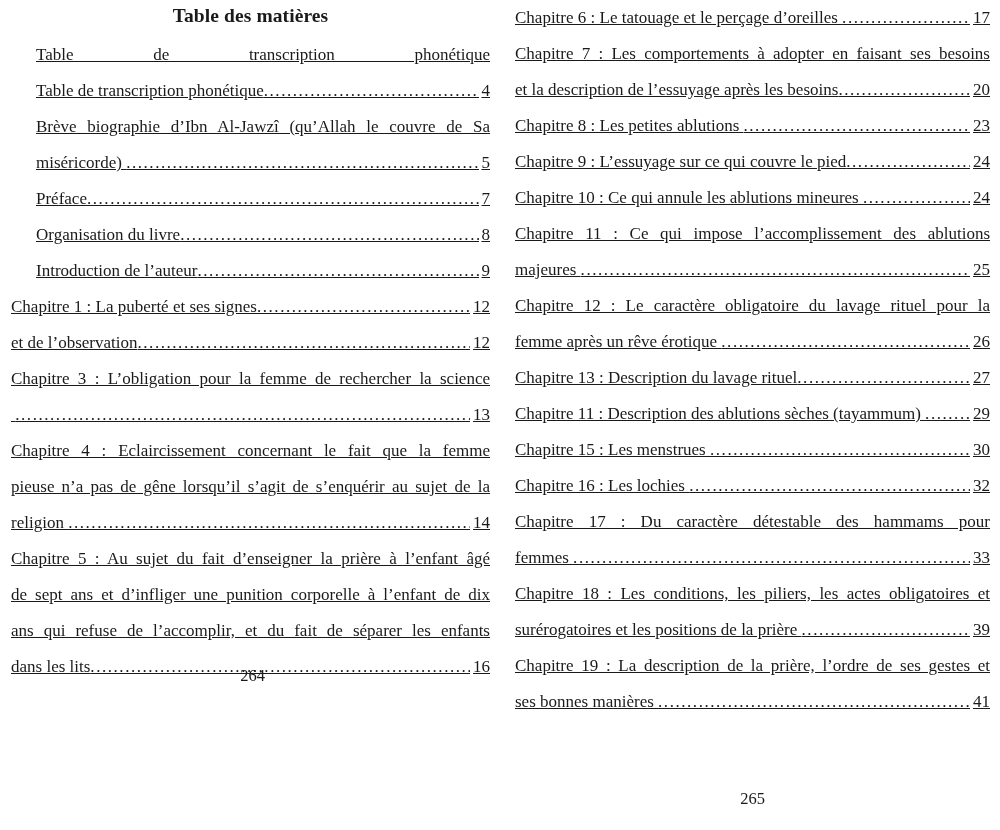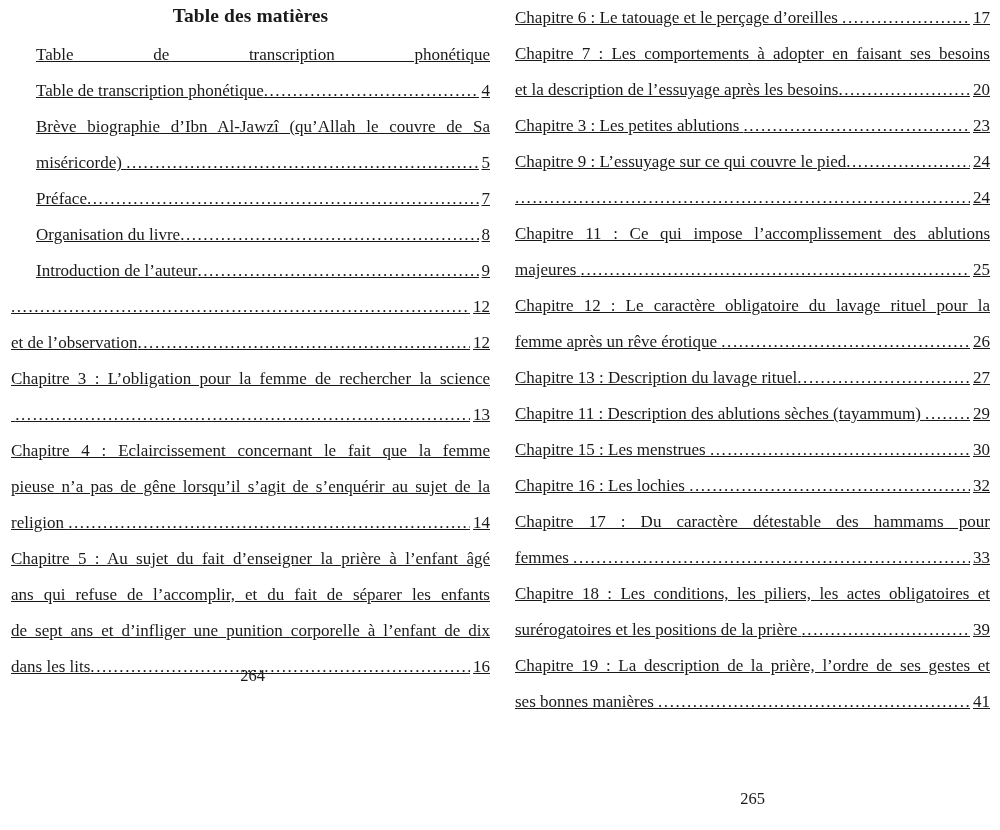--- a/index.html
+++ b/index.html
@@ -158,20 +158,21 @@
         </div>
         <div class="toc-entry indent">
           <div class="final-line">
             <span class="final-text">Introduction de l’auteur</span>
             <span class="dots">...........................................................................................................................................</span>
             <span class="pagenum">9</span>
           </div>
         </div>
         <div class="toc-entry">
           <div class="final-line">
+            <span class="final-text">Chapitre 1 : La puberté et ses signes</span>
             <span class="dots">...........................................................................................................................................</span>
             <span class="pagenum">12</span>
           </div>
         </div>
         <div class="toc-entry">
           <div class="final-line">
             <span class="final-text">et de l’observation</span>
             <span class="dots">...........................................................................................................................................</span>
             <span class="pagenum">12</span>
           </div>
@@ -188,22 +189,22 @@
           <div class="body-line">Chapitre 4 : Eclaircissement concernant le fait que la femme</div>
           <div class="body-line">pieuse n’a pas de gêne lorsqu’il s’agit de s’enquérir au sujet de la</div>
           <div class="final-line">
             <span class="final-text">religion </span>
             <span class="dots">...........................................................................................................................................</span>
             <span class="pagenum">14</span>
           </div>
         </div>
         <div class="toc-entry">
           <div class="body-line">Chapitre 5 : Au sujet du fait d’enseigner la prière à l’enfant âgé</div>
+          <div class="body-line">de sept ans et d’infliger une punition corporelle à l’enfant de dix</div>
           <div class="body-line">ans qui refuse de l’accomplir, et du fait de séparer les enfants</div>
-          <div class="body-line">de sept ans et d’infliger une punition corporelle à l’enfant de dix</div>
           <div class="final-line">
             <span class="final-text">dans les lits</span>
             <span class="dots">...........................................................................................................................................</span>
             <span class="pagenum">16</span>
           </div>
         </div>
       </div>
 
     <div class="folio folio-left">264</div>
   </div>
@@ -220,34 +221,35 @@
         <div class="toc-entry">
           <div class="body-line">Chapitre 7 : Les comportements à adopter en faisant ses besoins</div>
           <div class="final-line">
             <span class="final-text">et la description de l’essuyage après les besoins</span>
             <span class="dots">...........................................................................................................................................</span>
             <span class="pagenum">20</span>
           </div>
         </div>
         <div class="toc-entry">
           <div class="final-line">
-            <span class="final-text">Chapitre 3 : Les petites ablutions </span>
+            <span class="final-text">Chapitre 8 : Les petites ablutions </span>
             <span class="dots">...........................................................................................................................................</span>
             <span class="pagenum">23</span>
           </div>
         </div>
         <div class="toc-entry">
           <div class="final-line">
             <span class="final-text">Chapitre 9 : L’essuyage sur ce qui couvre le pied</span>
             <span class="dots">...........................................................................................................................................</span>
             <span class="pagenum">24</span>
           </div>
         </div>
         <div class="toc-entry">
           <div class="final-line">
+            <span class="final-text">Chapitre 10 : Ce qui annule les ablutions mineures </span>
             <span class="dots">...........................................................................................................................................</span>
             <span class="pagenum">24</span>
           </div>
         </div>
         <div class="toc-entry">
           <div class="body-line">Chapitre 11 : Ce qui impose l’accomplissement des ablutions</div>
           <div class="final-line">
             <span class="final-text">majeures </span>
             <span class="dots">...........................................................................................................................................</span>
             <span class="pagenum">25</span>

